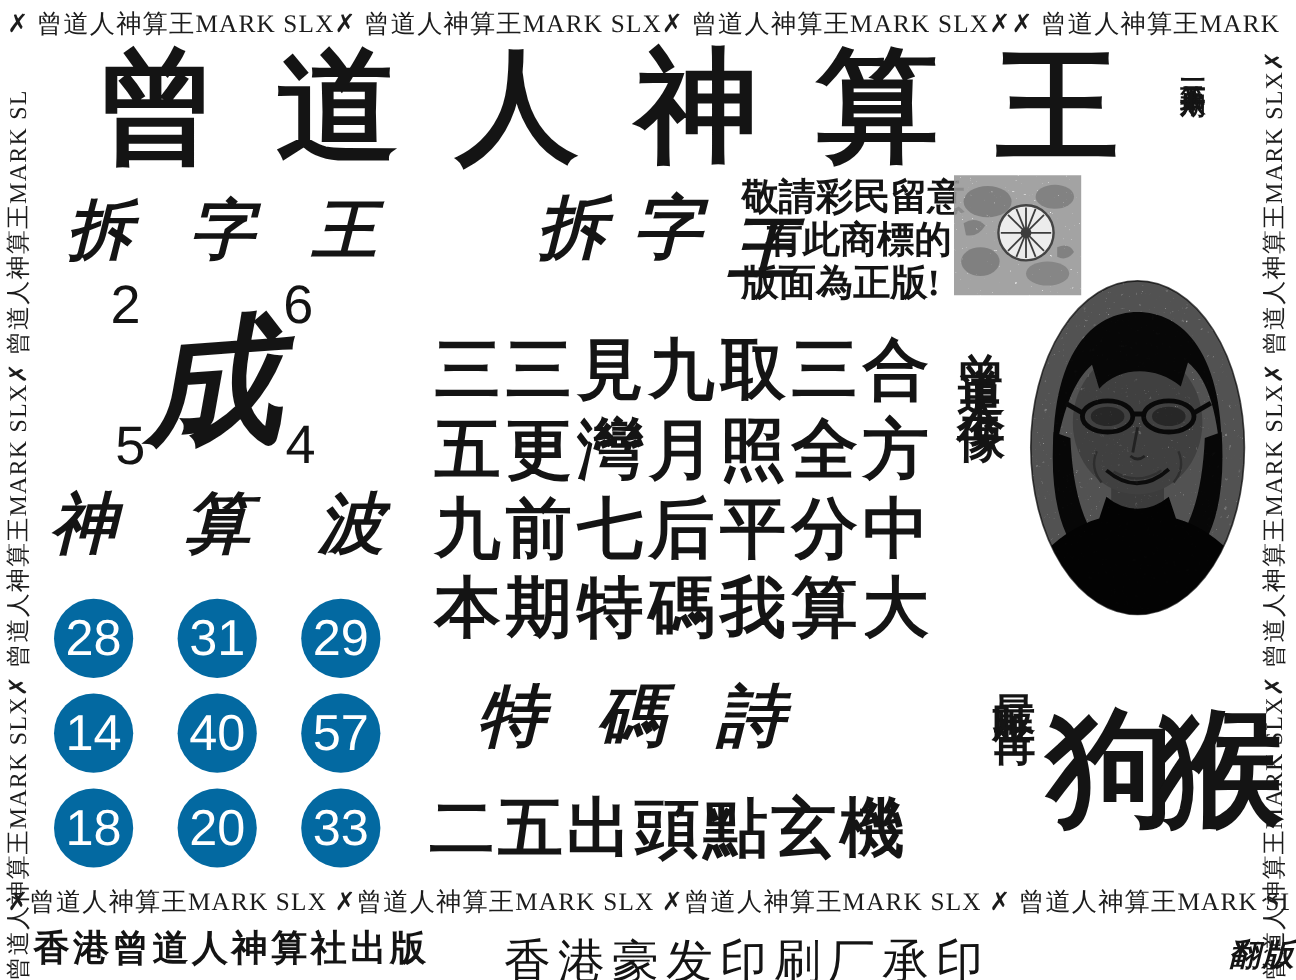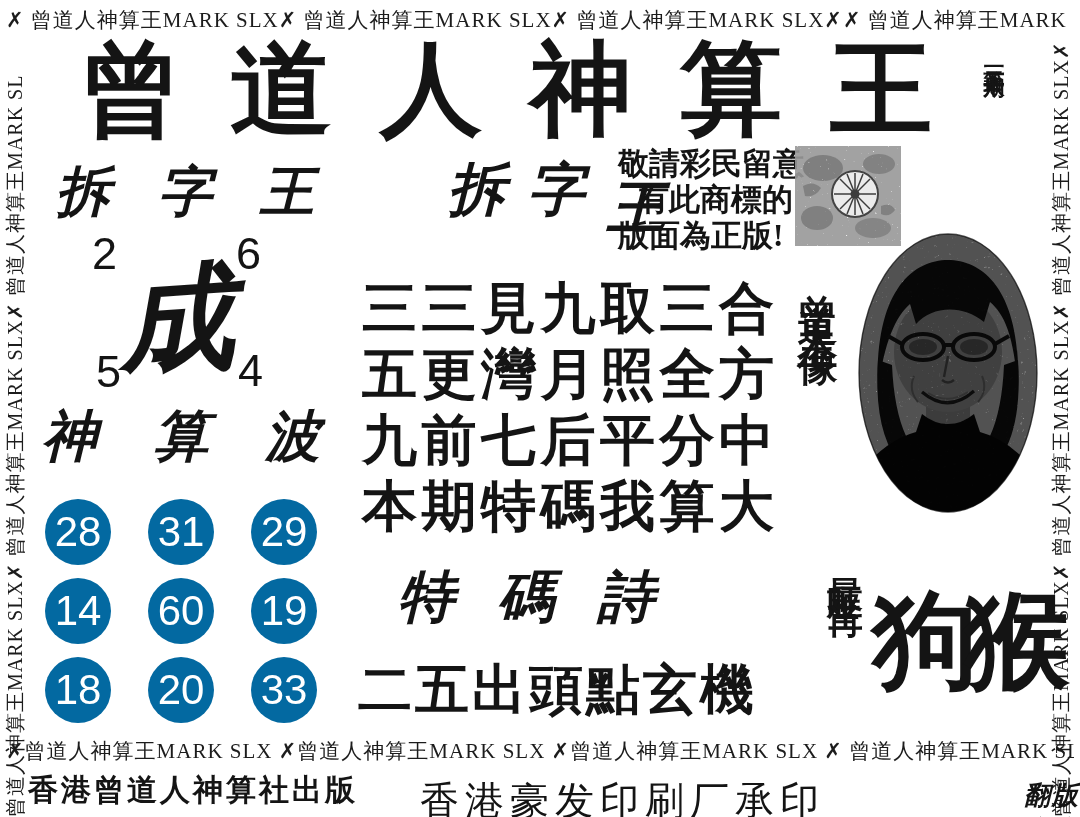--- a/index.html
+++ b/index.html
@@ -118,22 +118,22 @@
   <div class="shensuanbo-heading brush spread">
       <span>神</span>
       <span>算</span>
       <span>波</span>
     </div>
   <div class="balls-grid">
     <div class="ball">28</div>
     <div class="ball">31</div>
     <div class="ball">29</div>
     <div class="ball">14</div>
-    <div class="ball">60</div>
-    <div class="ball">19</div>
+    <div class="ball">40</div>
+    <div class="ball">57</div>
     <div class="ball">18</div>
     <div class="ball">20</div>
     <div class="ball">33</div>
   </div>
 
   <div class="chaizi-mid-heading brush spread">
       <span>拆</span>
       <span>字</span>
       <span>王</span>
     </div>

